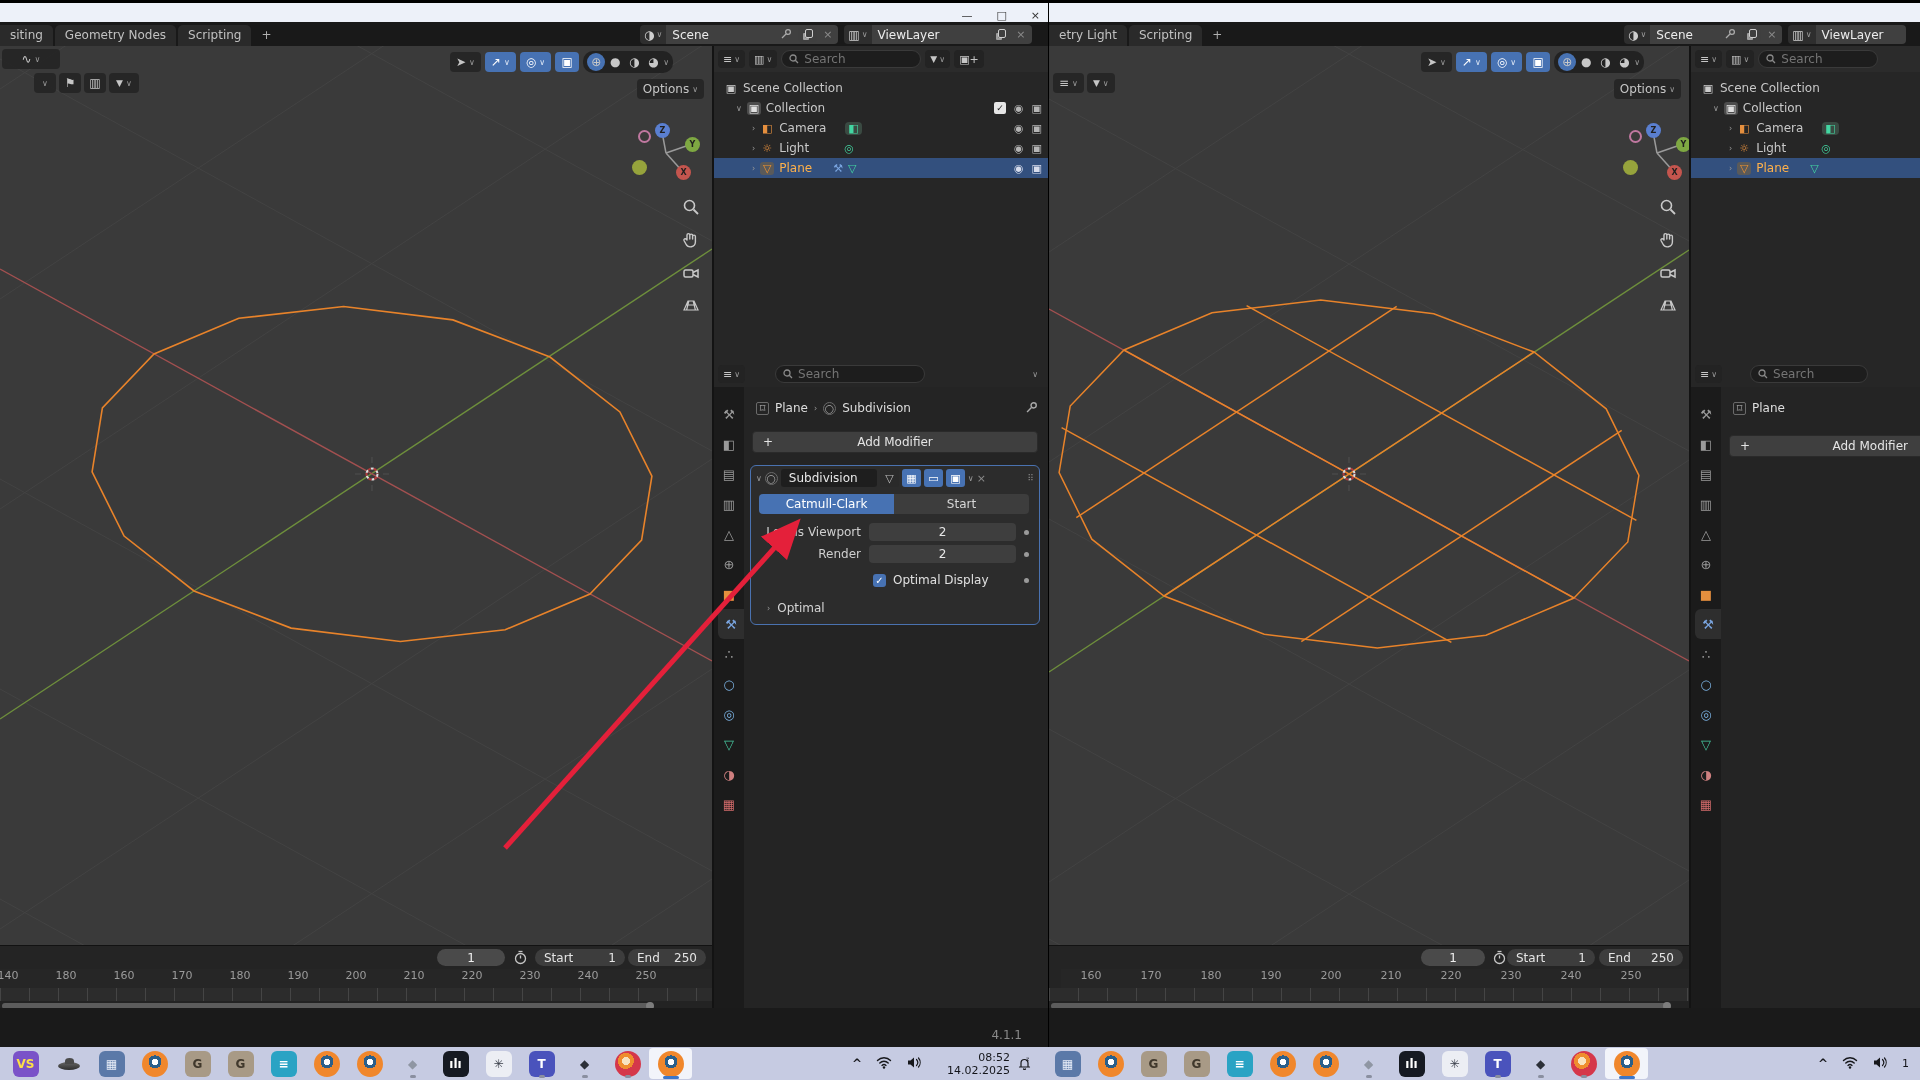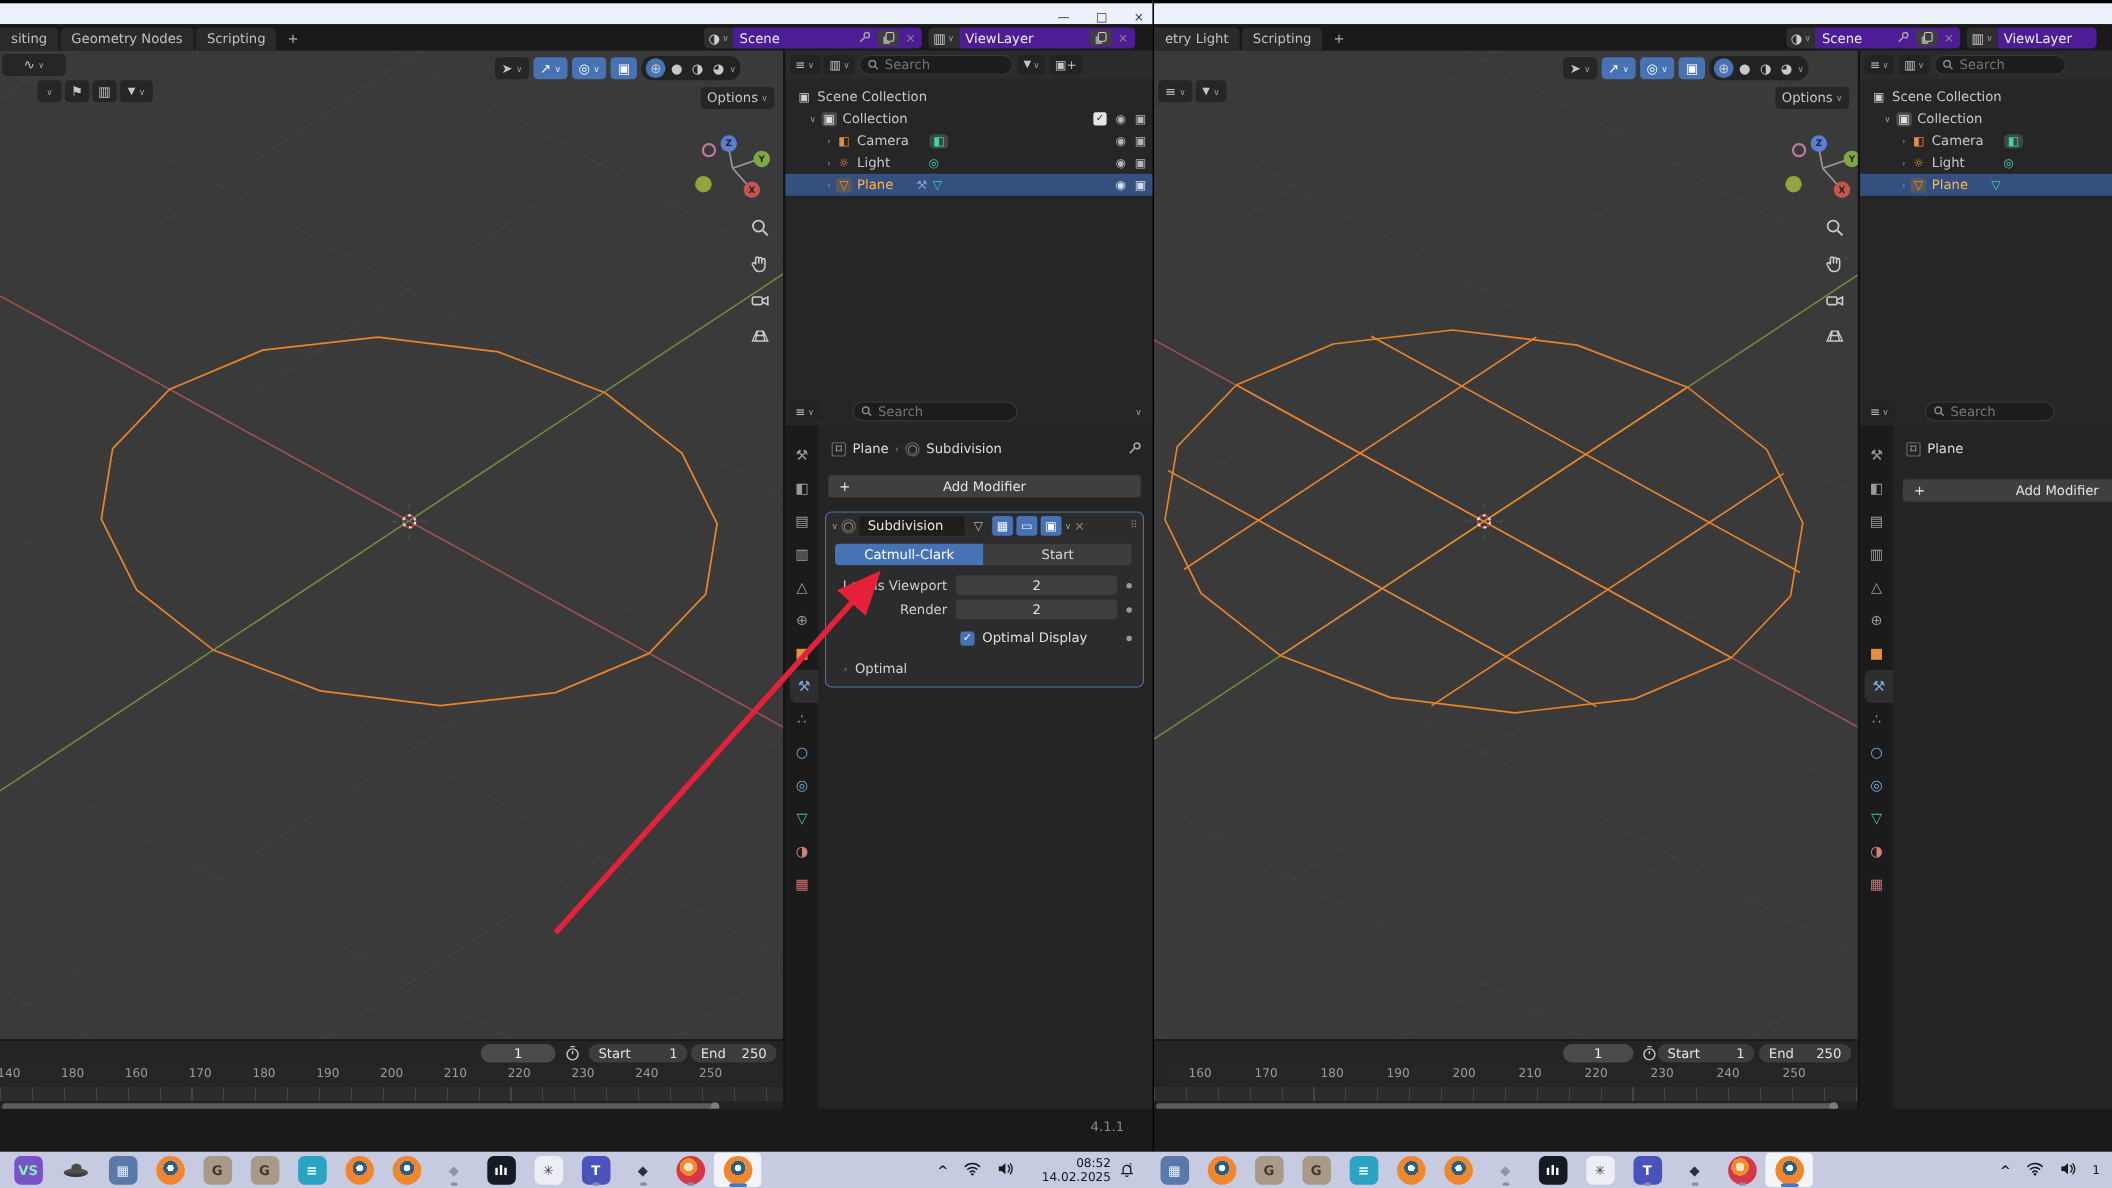--- a/index.html
+++ b/index.html
@@ -8,21 +8,21 @@
   .titlebar{position:absolute;top:0;left:0;right:0;height:22px;background:#edf1f9;border-top:3px solid #000;}
   .wctl{position:absolute;top:3px;right:8px;height:19px;display:flex;align-items:center;gap:24px;color:#333;font-size:11px;}
   .wctl span{cursor:default;}
   .topbar{position:absolute;top:22px;left:0;right:0;height:24px;background:#191919;display:flex;align-items:flex-end;}
   .tab{background:#2a2a2a;border-radius:5px 5px 0 0;padding:3px 10px 4px;font-size:12px;color:#c1c1c1;margin-right:2px;white-space:nowrap;}
   .tab.partial{border-radius:0 5px 0 0;}
   .tabplus{color:#b0b0b0;padding:3px 8px 4px;}
   .idcluster{position:absolute;bottom:2px;display:flex;gap:6px;align-items:center;}
   .idblock{display:flex;align-items:center;height:19px;}
   .icobtn{background:#2e2e2e;border-radius:4px 0 0 4px;height:19px;display:flex;align-items:center;padding:0 4px;gap:2px;color:#cfcfcf;}
-  .idfield{background:#4c1d95;border-radius:0 4px 4px 0;height:19px;display:flex;align-items:center;padding:0 6px;color:#ececec;gap:6px;}
+  .idfield{background:#404040;border-radius:0 4px 4px 0;height:19px;display:flex;align-items:center;padding:0 6px;color:#ececec;gap:6px;}
   .chev{font-size:8px;color:#9a9a9a;}
   .xbtn{color:#8a8a8a;font-size:11px;}
   .cpywrap{background:#3f3f3f;border-radius:3px;padding:2px 4px;display:flex;}
   .cpy{width:8px;height:9px;border:1px solid #cfcfcf;border-radius:2px;box-shadow:-3px 3px 0 -1px #9f9f9f;margin:0 0 2px 3px;}
   .viewport{position:absolute;background:#3a3a3a;overflow:hidden;}
   .vpbtn{background:#232323e0;border-radius:4px;color:#c6c6c6;display:flex;align-items:center;justify-content:center;gap:3px;padding:0 6px;height:20px;font-size:12px;}
   .blue{background:#4772b3;color:#fff;}
   .shadepill{background:#1d1d1dd8;border-radius:10px;display:flex;align-items:center;height:22px;padding:0 4px;gap:1px;}
   .shicon{width:18px;height:18px;border-radius:50%;display:flex;align-items:center;justify-content:center;color:#c8c8c8;font-size:12px;}
   .shicon.blue{background:#4772b3;}
@@ -461,21 +461,21 @@
         <span class="rn">250</span>
       </div>
     <div class="ticks" style="top:42px;"></div>
     <div class="sbar" style="left:0;top:55px;width:712px;">
       <div class="sbhandle" style="left:2px;width:650px;"></div>
         <div class="sbdot" style="left:646px;"></div>
     </div>
   </div>
 
   <div class="statusbar" style="left:0;top:1008px;width:1048px;height:39px;">
-    <span style="position:absolute;right:26px;top:9px;">4.1.1</span>
+    <span style="position:absolute;right:26px;top:20px;">4.1.1</span>
   </div>
 </div>
 
 <div class="win" style="left:1048px;width:872px;border-left:1px solid #000;">
   <div class="titlebar"></div>
   <div class="topbar">
     <div class="tab partial">etry Light</div>
     <div class="tab">Scripting</div>
     <div class="tabplus">+</div>
     <div class="idcluster" style="left:575px;">
@@ -767,21 +767,21 @@
     </div>
   </div>
 
   <div class="statusbar" style="left:0;top:1008px;width:872px;height:39px;"></div>
 </div>
 
 <div class="taskbar">
   <div class="tbgroup" style="left:4px;">
 
   <div class="tbi">
-        <span class="tile" style="background: rgb(122, 82, 200); color: #86efac;">VS</span>
+        <span class="tile" style="background: rgb(122, 82, 200); color: #fde047;">VS</span>
       </div>
       <div class="tbi shape-ufo">
         <span class="tile"></span>
       </div>
       <div class="tbi">
         <span class="tile" style="background: rgb(91, 121, 168); color: rgb(232, 238, 248);">▦</span>
       </div>
       <div class="tbi shape-blender">
         <span class="tile"></span>
       </div>

